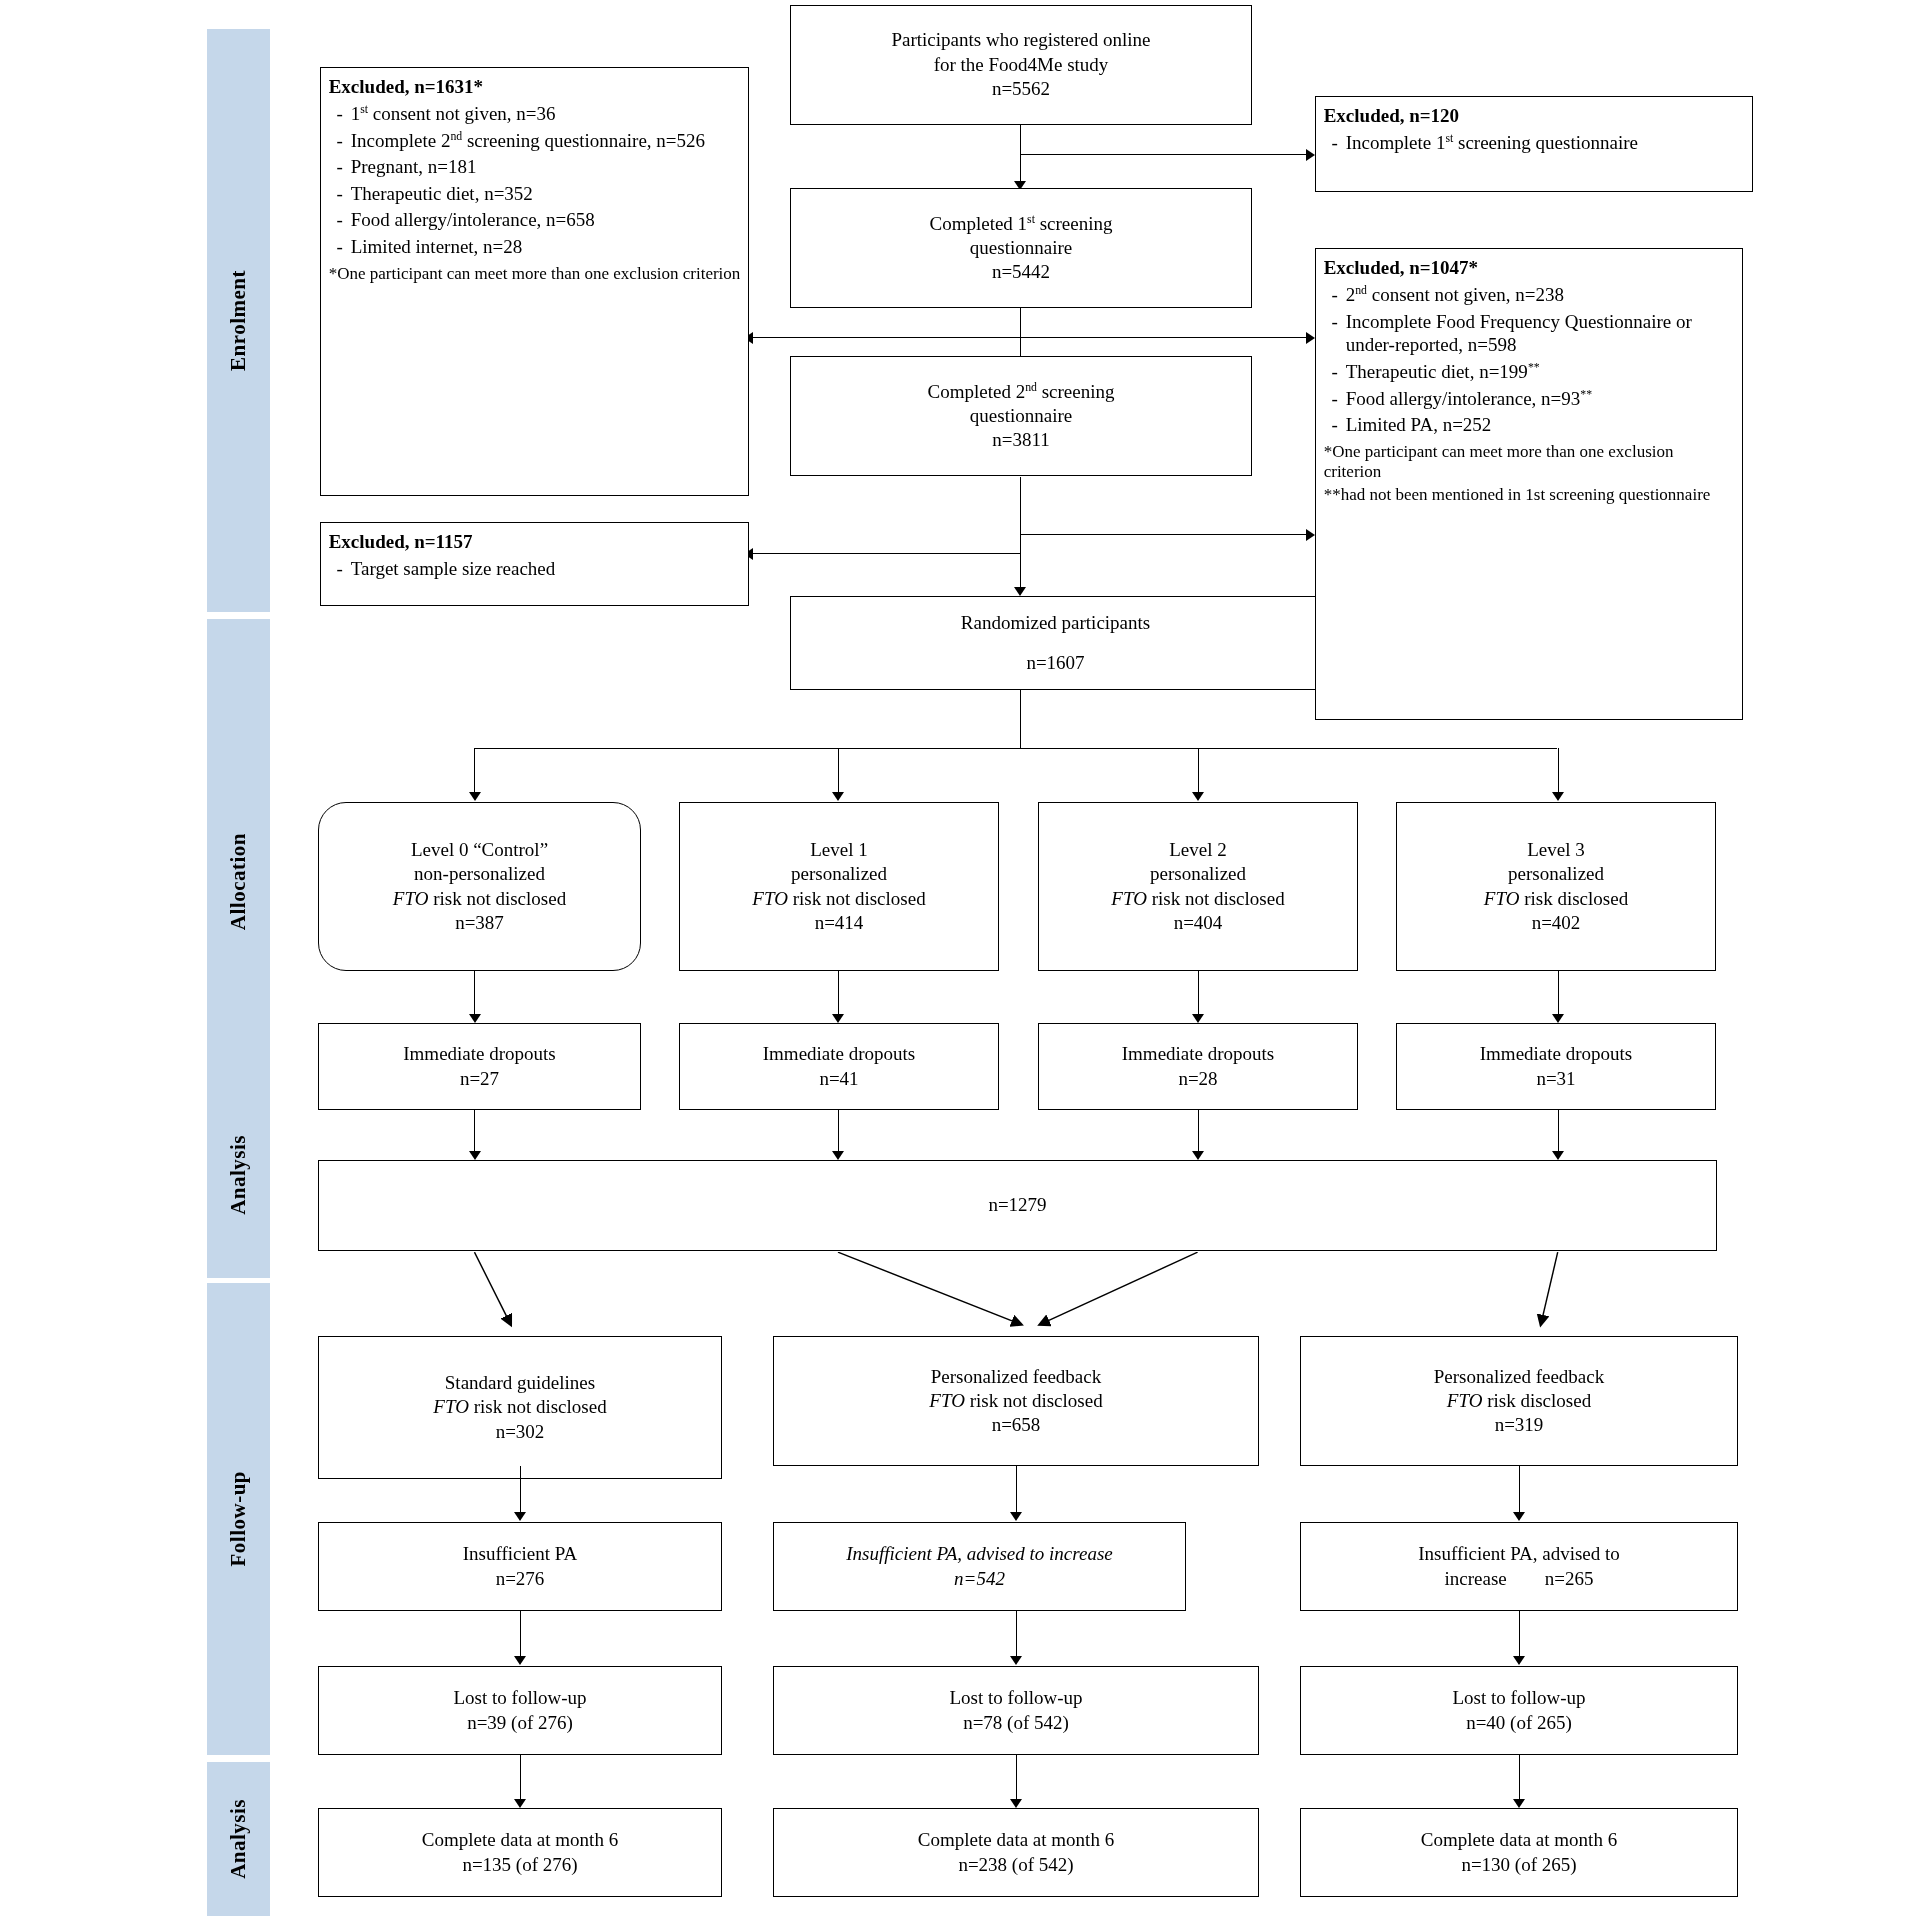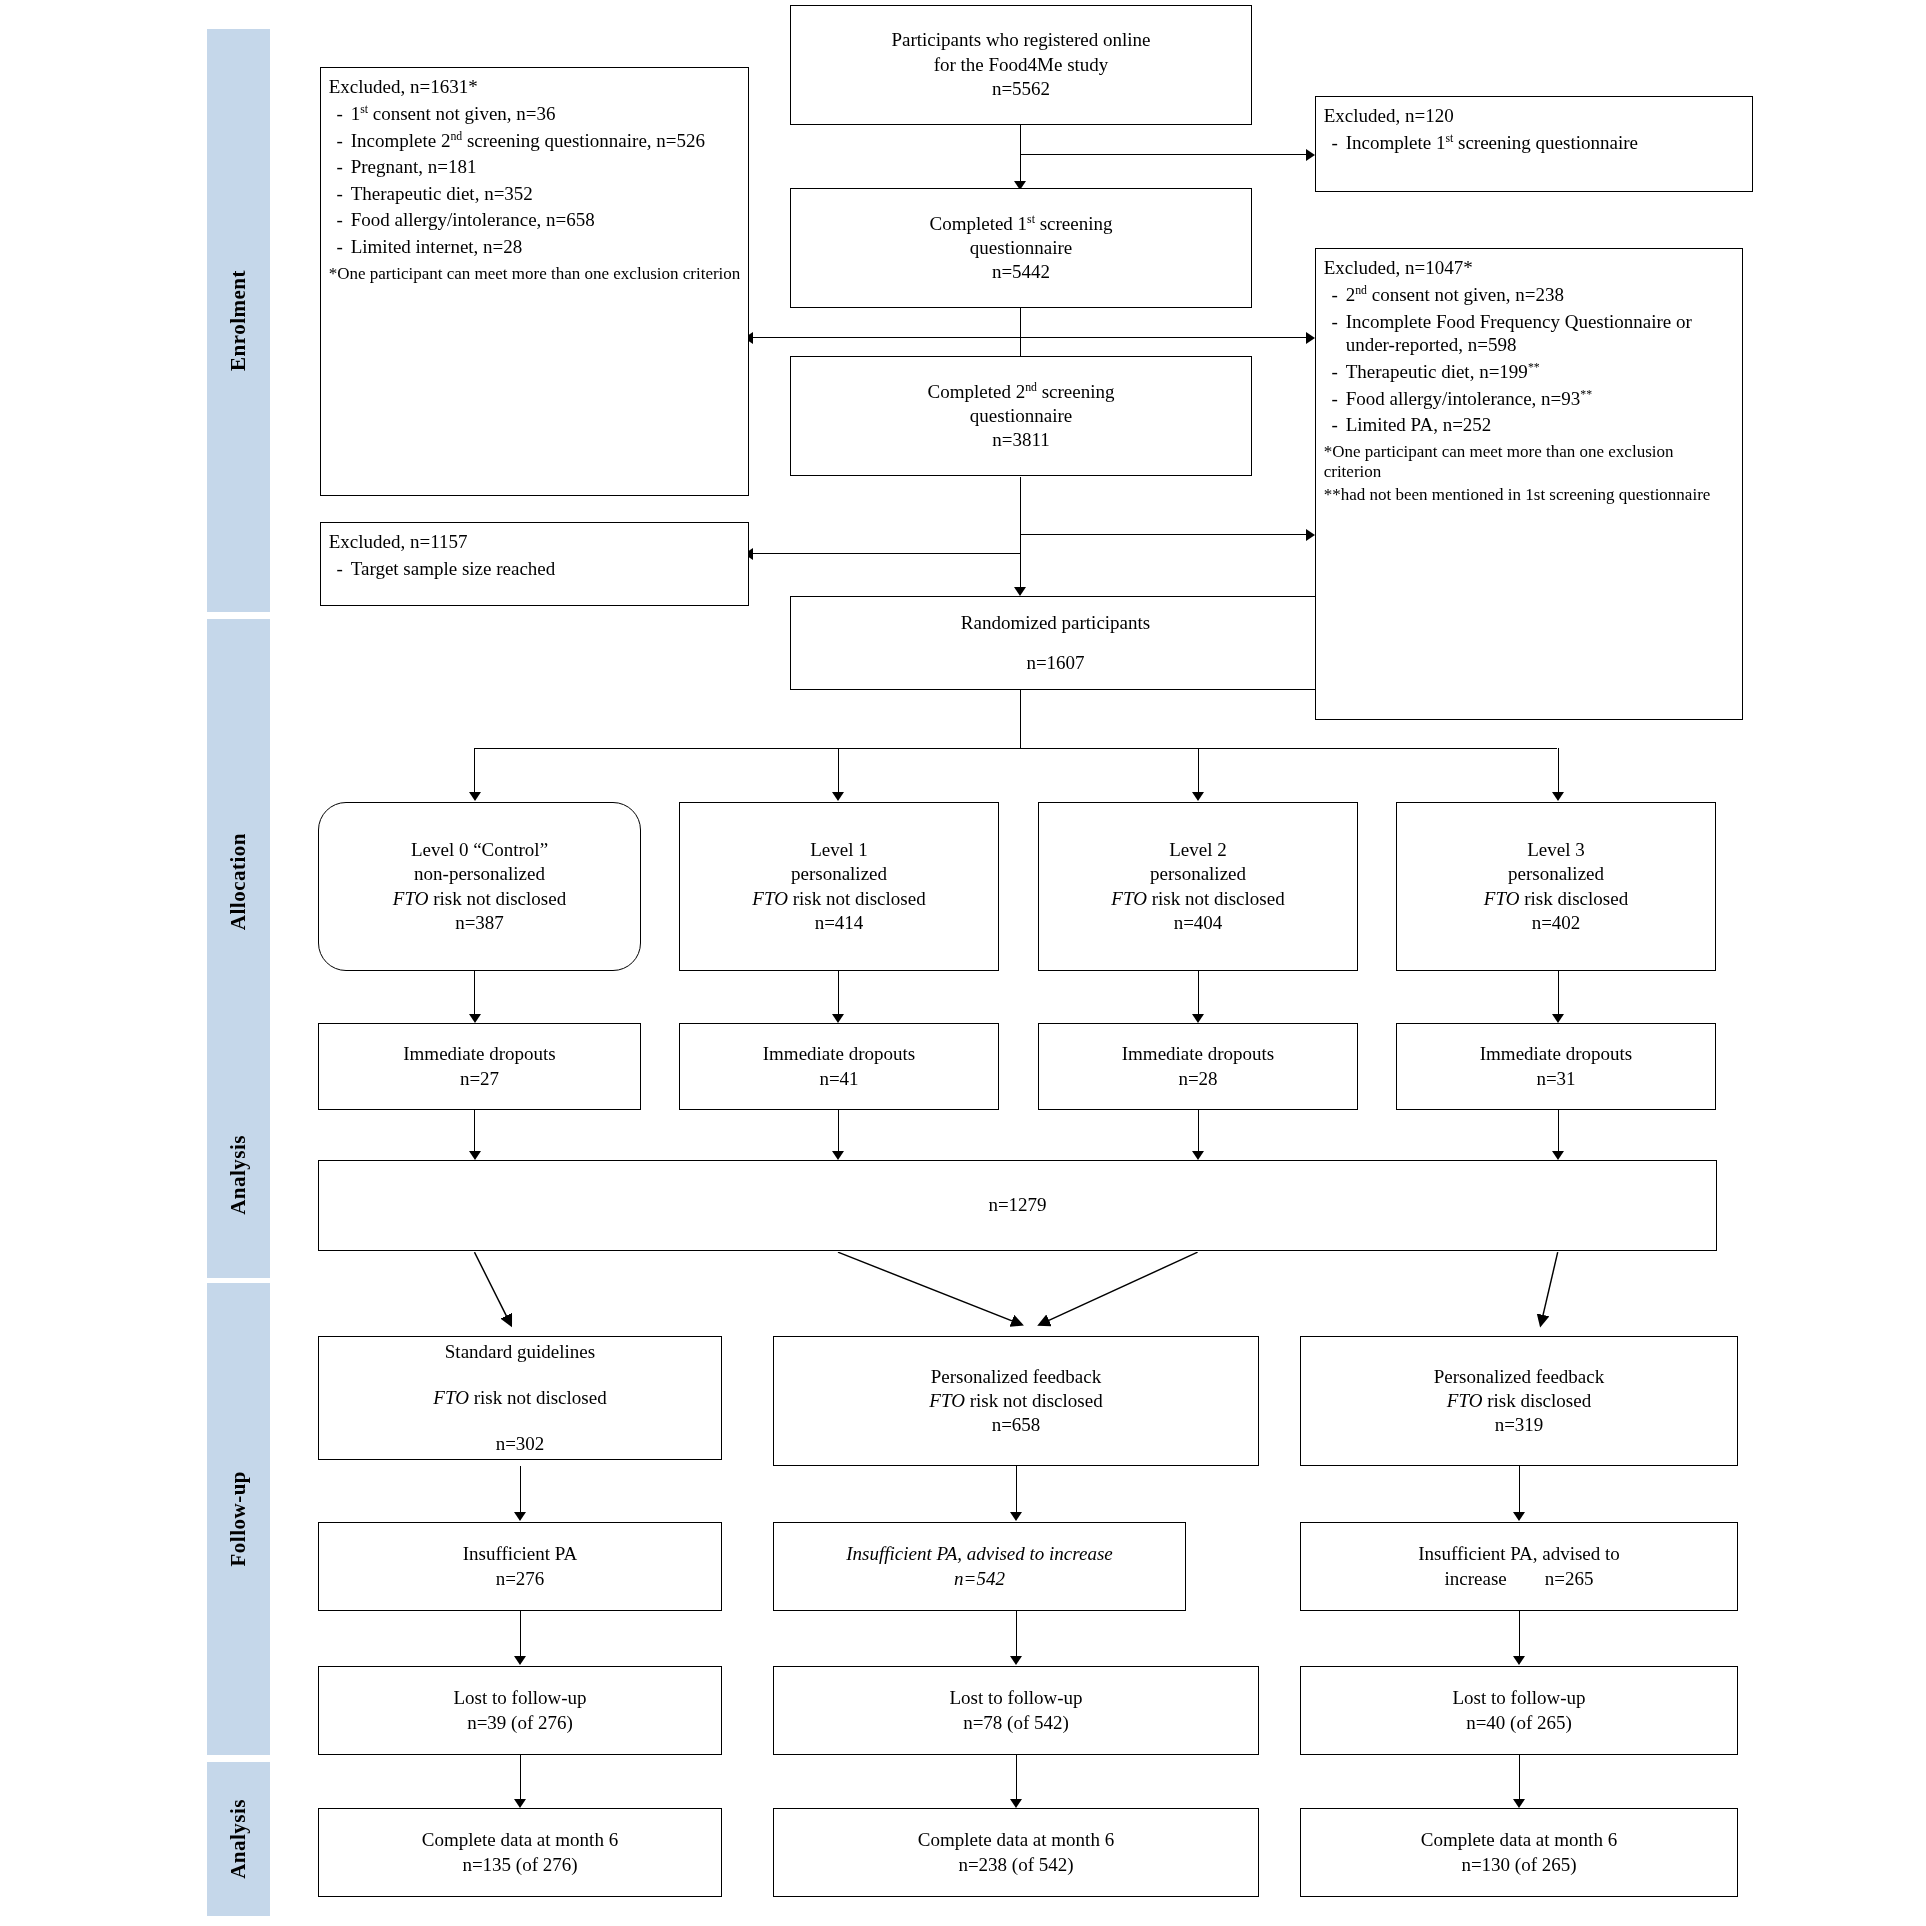--- a/index.html
+++ b/index.html
@@ -55,21 +55,21 @@
     line-height: 1.28;
     padding: 2.9px 4.8px;
   }
   .box.left {
     align-items: flex-start;
     text-align: left;
     justify-content: flex-start;
     padding: 6.7px 7.7px;
   }
   .box .ln { display: block; width: 100%; }
-  .hdr { font-weight: normal; }
+  .hdr { font-weight: bold; }
   .ital { font-style: italic; }
   .note {
     font-size: 17px;
     line-height: 1.22;
     margin-top: 1.9px;
   }
   ul.bul {
     list-style: none;
     margin: 2.9px 0 0 0;
     padding: 0;
@@ -306,21 +306,21 @@
       <marker id="ah" viewBox="0 0 12 12" refX="9" refY="6" markerWidth="9" markerHeight="9" orient="auto">
         <path d="M0,0 L12,6 L0,12 z" fill="#000"></path>
       </marker>
     </defs>
     <line x1="325" y1="0" x2="400" y2="150" stroke="#000" stroke-width="3" marker-end="url(#ah)"></line>
     <line x1="1080" y1="0" x2="1460" y2="150" stroke="#000" stroke-width="3" marker-end="url(#ah)"></line>
     <line x1="1827" y1="0" x2="1500" y2="150" stroke="#000" stroke-width="3" marker-end="url(#ah)"></line>
     <line x1="2575" y1="0" x2="2540" y2="150" stroke="#000" stroke-width="3" marker-end="url(#ah)"></line>
   </svg>
 
-  <div class="box" style="left:318px; top:1336px; width:404px; height:124px;justify-content:space-between;">
+  <div class="box" style="left:318px; top:1336px; width:404px; height:143px;">
     <span class="ln">Standard guidelines</span>
     <span class="ln"><i class="ital">FTO</i> risk not disclosed</span>
     <span class="ln">n=302</span>
   </div>
   <div class="box" style="left:773px; top:1336px; width:486px; height:130px;">
     <span class="ln">Personalized feedback</span>
     <span class="ln"><i class="ital">FTO</i> risk not disclosed</span>
     <span class="ln">n=658</span>
   </div>
   <div class="box" style="left:1300px; top:1336px; width:438px; height:130px;">

